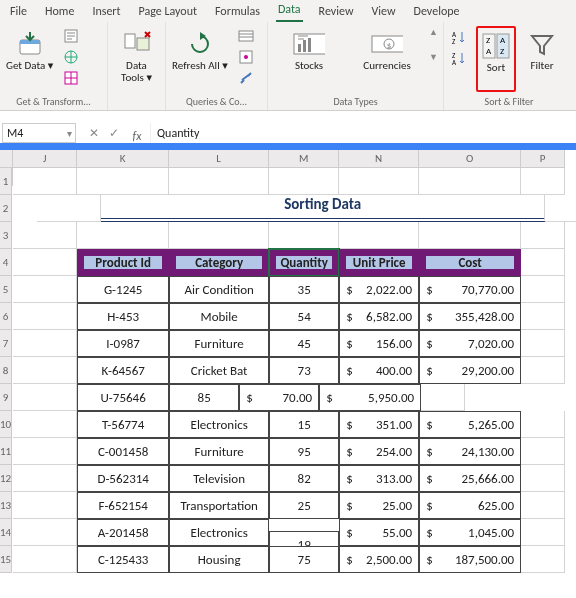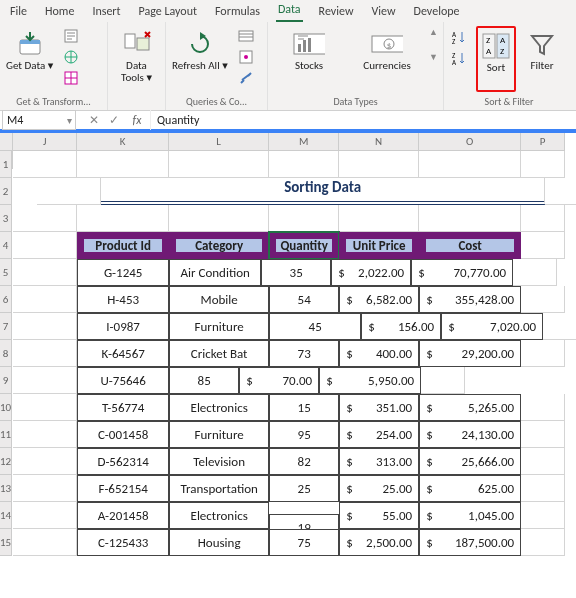--- a/index.html
+++ b/index.html
@@ -14,21 +14,21 @@
   .grp-label { font-size: 10px; color: #666; text-align: center; padding: 1px 0; }
   .big-btn { display: flex; flex-direction: column; align-items: center; justify-content: flex-start; min-width: 44px; height: 66px; padding: 2px 2px 0; cursor: pointer; font-size: 11px; }
   .big-btn .ico { width: 32px; height: 32px; display:flex; align-items:center; justify-content:center; }
   .big-btn .lbl { text-align: center; line-height: 1.1; }
   .mini-col { display:flex; flex-direction:column; gap:1px; }
   .mini { width:20px; height:20px; display:flex; align-items:center; justify-content:center; cursor:pointer; }
   .smallwrap { display:flex; flex-direction:column; gap:0; }
   .smallbtn { display:flex; align-items:center; gap:4px; height:21px; padding:0 3px; font-size:11px; cursor:pointer; }
   .smallbtn .ico { width:16px; height:16px; display:flex;align-items:center;justify-content:center; }
   .sort-hl { border: 2px solid #e11; border-radius: 2px; }
-  .fx-bar { display:flex; align-items:center; height:22px; border-bottom:4px solid #3b82f6; background:#fff; }
+  .fx-bar { display:flex; align-items:flex-end; height:39px; border-bottom:7px solid #3b82f6; background:#fff; }
   .namebox { width:74px; height:20px; border:1px solid #ccc; margin:0 8px 0 2px; padding:0 18px 0 4px; font-size:12px; position:relative; display:flex; align-items:center; }
   .namebox:after { content:"▾"; position:absolute; right:3px; color:#888; font-size:10px; }
   .fx-btn { width:20px; height:20px; display:flex;align-items:center;justify-content:center; color:#888; }
   .fx-lbl { width:26px; text-align:center; font-style:italic; color:#666; }
   .fx-val { flex:1; padding-left:6px; border-left:1px solid #eee; height:20px; display:flex; align-items:center; }
   .sheet { position:relative; display:flex; width:576px; }
   .rowhdrs { width:24px; }
   .rowhdrs div, .colhdr { background:#eceaea; border-right:1px solid #ccc; border-bottom:1px solid #ccc; text-align:center; font-size:11px; color:#666; height:18px; line-height:18px; }
   .colhdrs { display:flex; }
   .grid { flex:1; }
@@ -302,21 +302,21 @@
           <div class="cell tbl-hd" style="width: 92px;">Product Id</div>
           <div class="cell tbl-hd" style="width: 100px;">Category</div>
           <div class="cell tbl-hd qty-hl sel" style="width: 70px;">Quantity</div>
           <div class="cell tbl-hd" style="width: 80px;">Unit Price</div>
           <div class="cell tbl-hd" style="width: 102px;">Cost</div>
           <div class="cell " style="width: 44px;"></div>
         </div>
         <div class="row" style="height: 27px; border-radius: 8px;">
           <div class="cell " style="width: 64px;"></div>
           <div class="cell tbl-cell c" style="width: 92px;">G-1245</div>
-          <div class="cell tbl-cell c" style="width: 92px;">Air Condition</div>
+          <div class="cell tbl-cell c" style="width: 100px;">Air Condition</div>
           <div class="cell tbl-cell c" style="width: 70px;">35</div>
           <div class="cell tbl-cell sp" style="width: 80px;">
             <span>$</span>
             <span>2,022.00</span>
           </div>
           <div class="cell tbl-cell sp" style="width: 102px;">
             <span>$</span>
             <span>70,770.00</span>
           </div>
           <div class="cell " style="width: 44px;"></div>
@@ -333,21 +333,21 @@
           <div class="cell tbl-cell sp" style="width: 102px;">
             <span>$</span>
             <span>355,428.00</span>
           </div>
           <div class="cell " style="width: 44px;"></div>
         </div>
         <div class="row" style="height: 27px;">
           <div class="cell " style="width: 64px;"></div>
           <div class="cell tbl-cell c" style="width: 92px;">I-0987</div>
           <div class="cell tbl-cell c" style="width: 100px;">Furniture</div>
-          <div class="cell tbl-cell c" style="width: 92px;">45</div>
+          <div class="cell tbl-cell c" style="width: 70px;">45</div>
           <div class="cell tbl-cell sp" style="width: 80px;">
             <span>$</span>
             <span>156.00</span>
           </div>
           <div class="cell tbl-cell sp" style="width: 102px;">
             <span>$</span>
             <span>7,020.00</span>
           </div>
           <div class="cell " style="width: 44px;"></div>
         </div>

